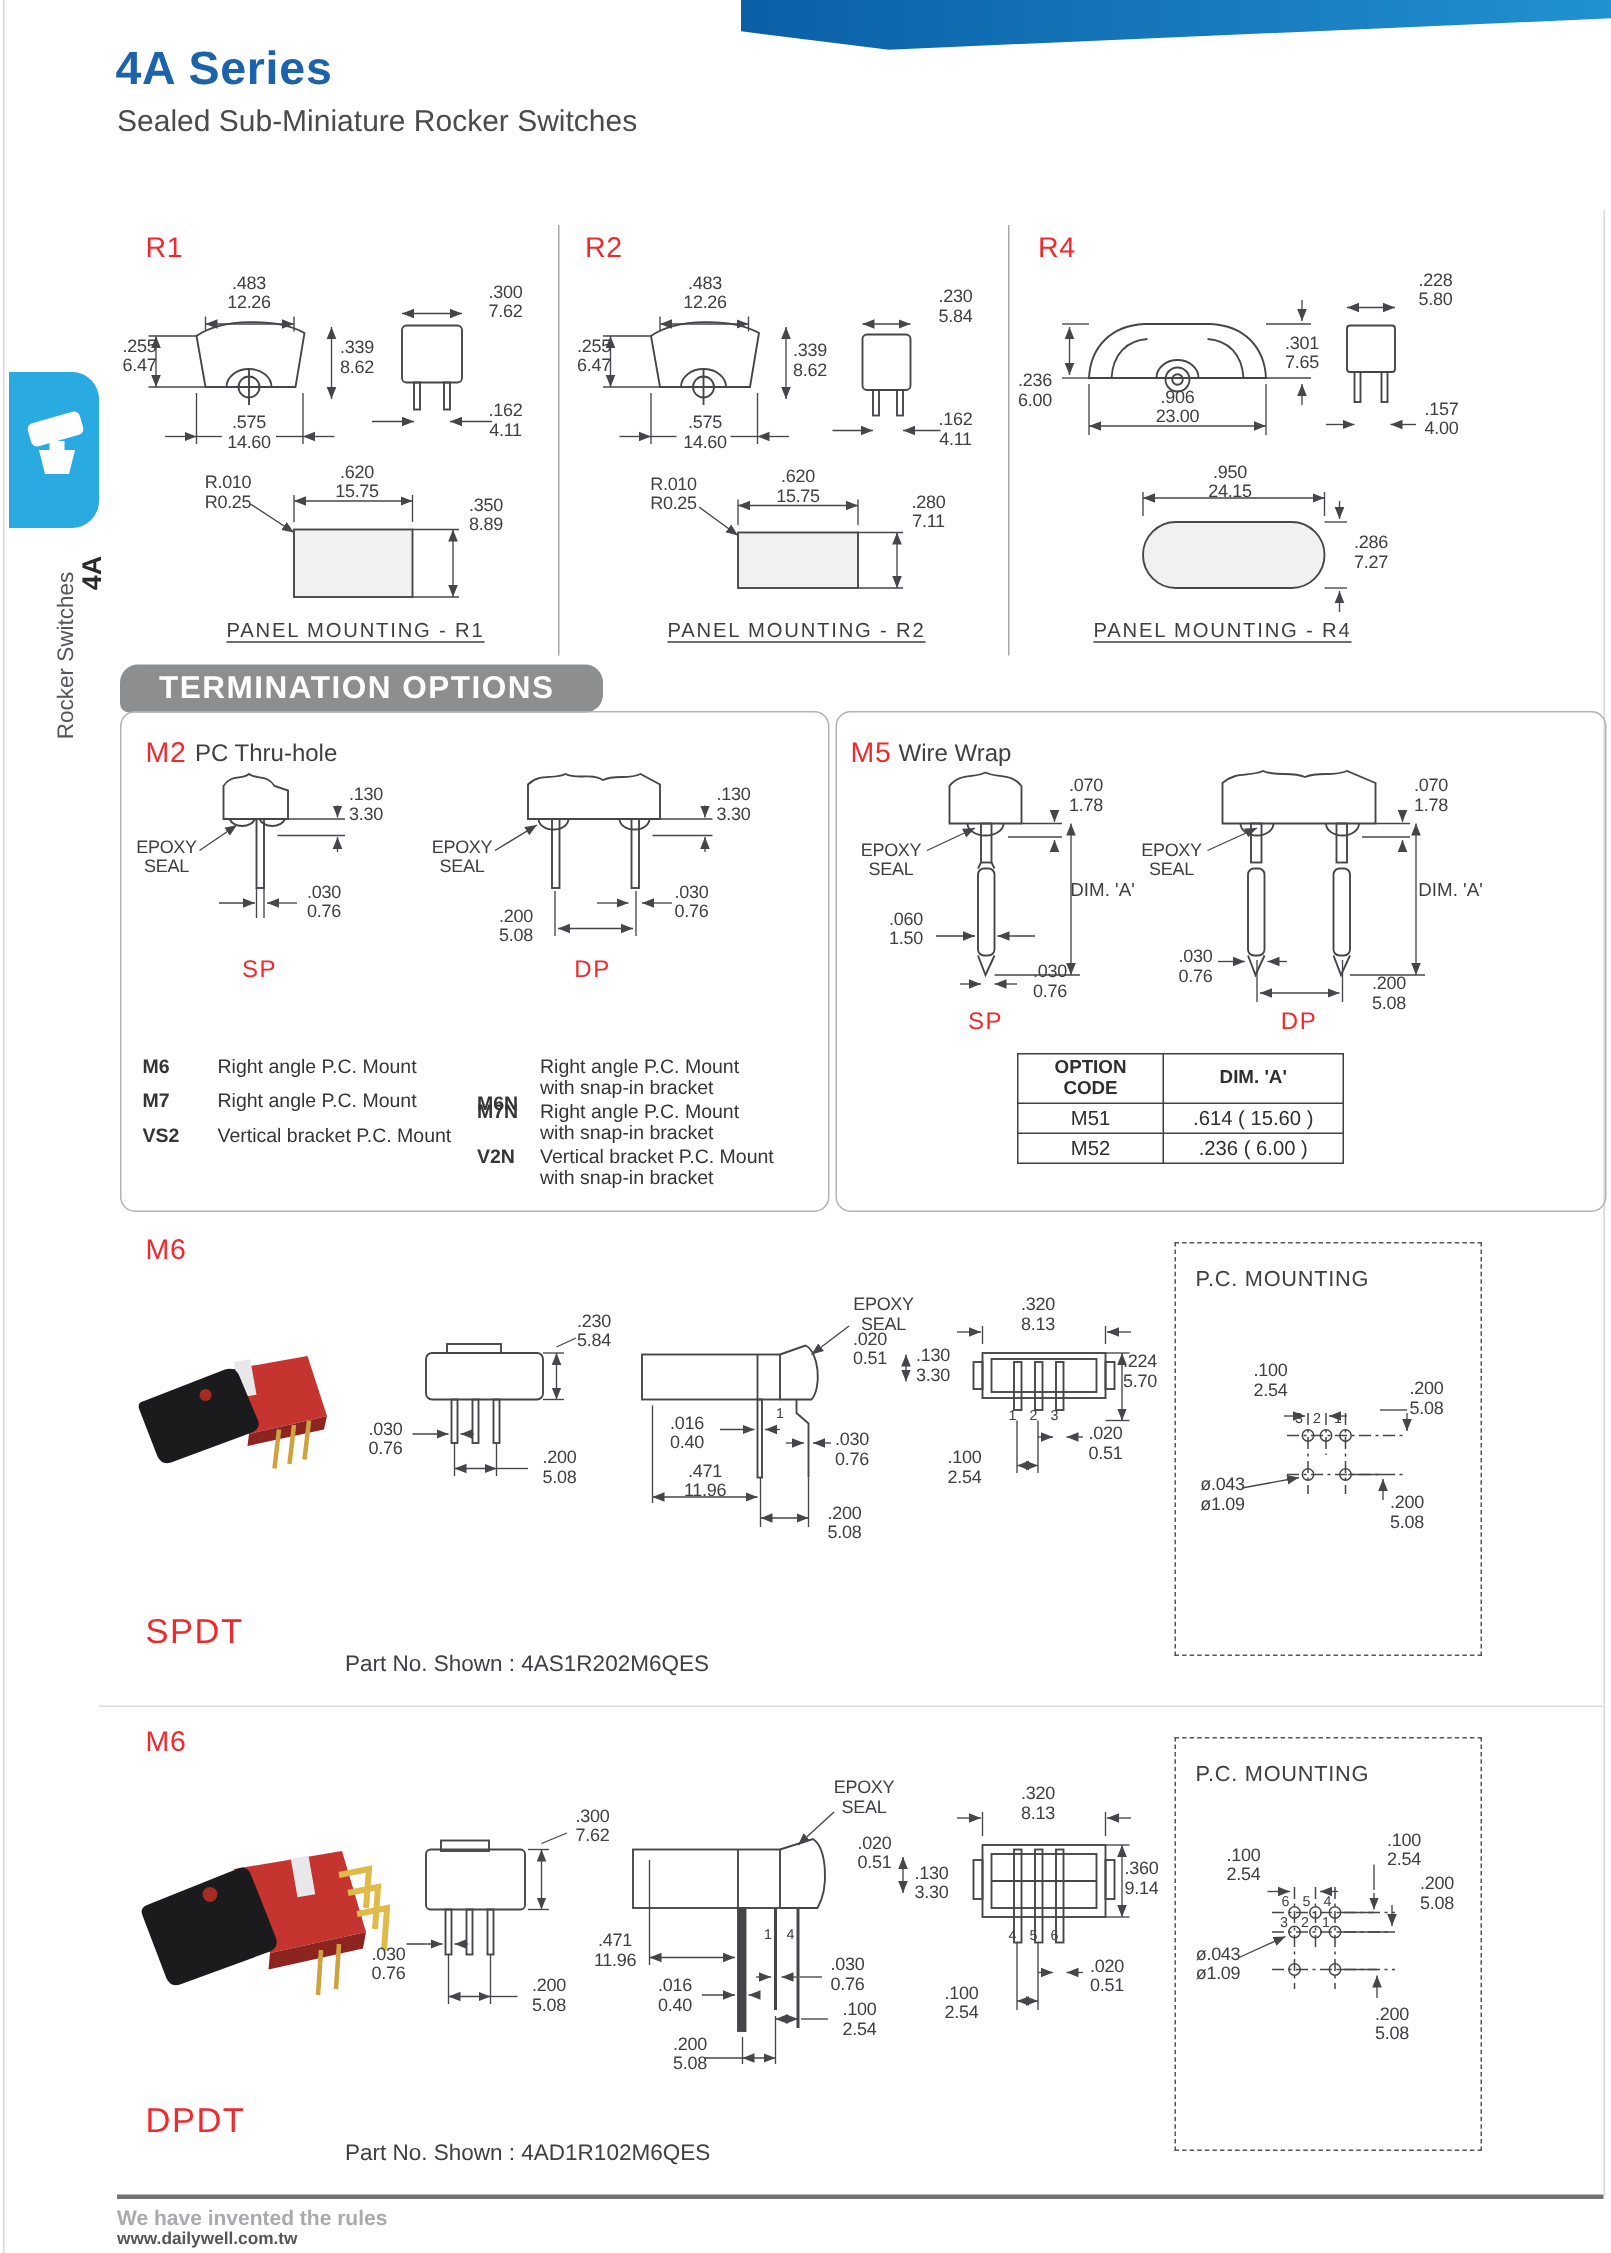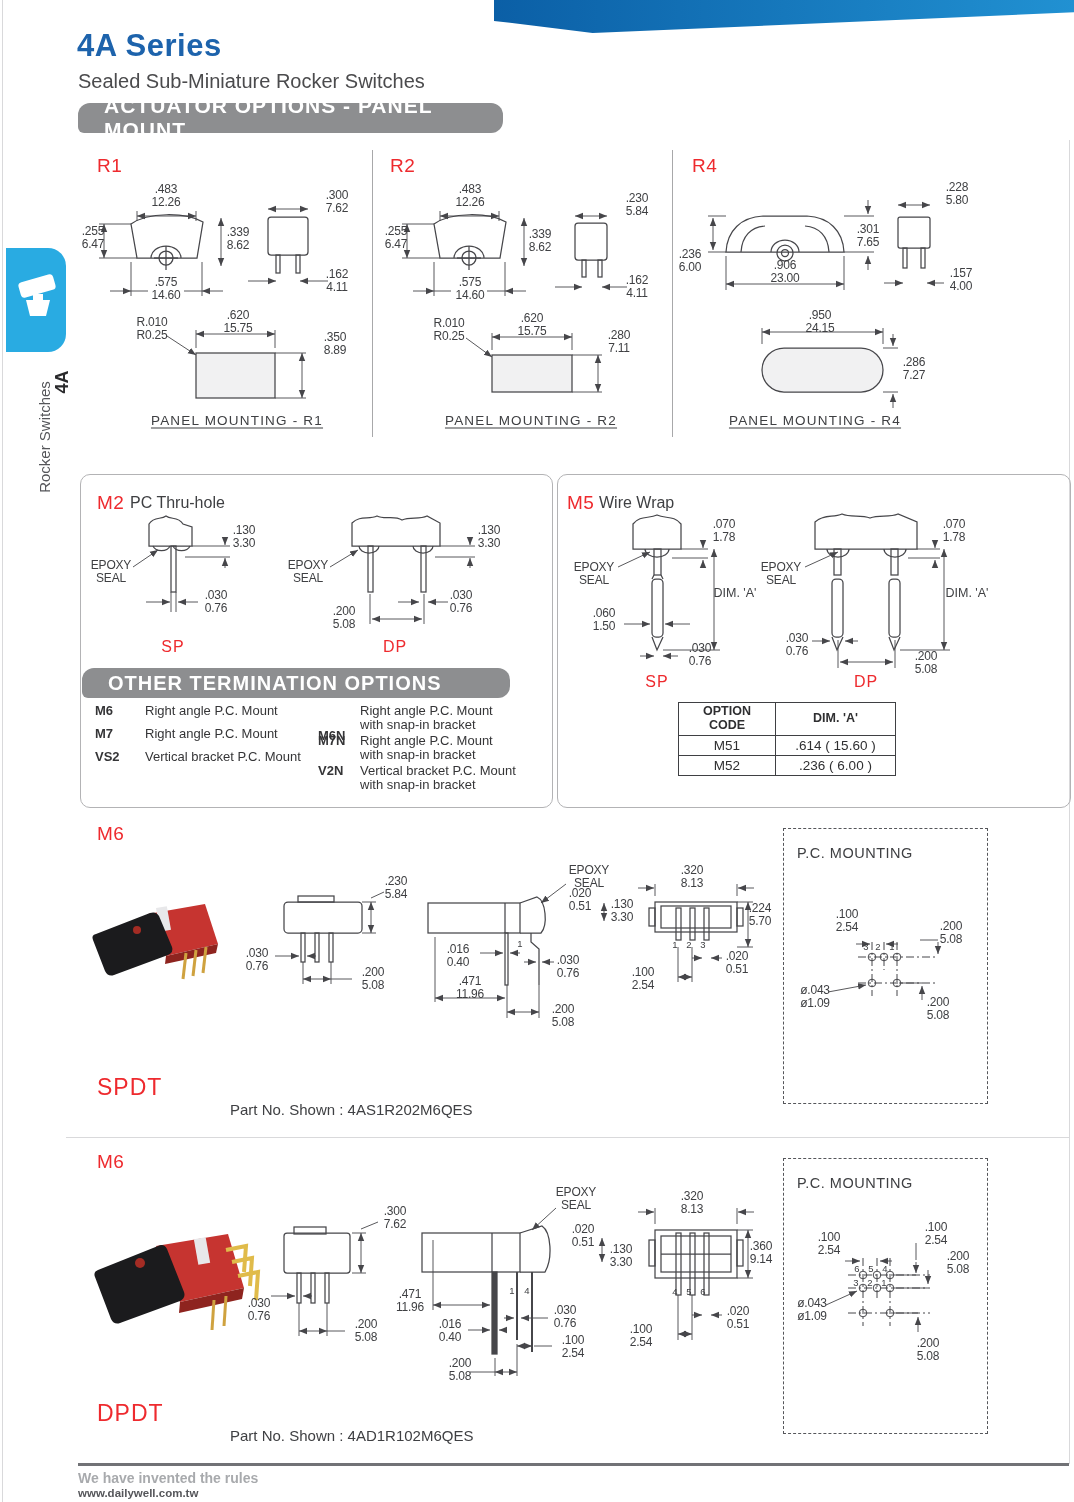--- a/index.html
+++ b/index.html
@@ -55,28 +55,25 @@
   <div class="abs" style="left:6px;top:248px;width:60px;height:104px;background:#29abe2;border-radius:0 18px 18px 0">
     <svg width="60" height="104">
       <rect x="13" y="30" width="36" height="16" rx="4" fill="#fff" transform="rotate(-16 31 38)"></rect>
       <path d="M20,52 L44,52 L40,68 L24,68 Z" fill="#fff"></path>
       <rect x="27" y="46" width="10" height="10" fill="#fff"></rect>
     </svg>
   </div>
   <div class="vtext" style="left:62px;top:382px;font-weight:bold;font-size:18px;color:#2a2a2c">4A</div>
   <div class="vtext" style="left:44px;top:437px;font-size:15px;color:#55565a">Rocker Switches</div>
 
-  <div class="banner" style="left:78px;top:103px;width:425px;height:30px;font-size:21px">
-    <span>ACTUATOR  OPTIONS - PANEL MOUNT</span>
+  <div class="banner" style="left:80px;top:443px;width:322px;height:32px;font-size:21px">
+    <span>TERMINATION OPTIONS</span>
     </div>
   <div class="box" style="left:80px;top:474px;width:471px;height:332px"></div>
   <div class="box" style="left:557px;top:474px;width:512px;height:332px"></div>
-  <div class="banner" style="left:82px;top:668px;width:428px;height:30px;font-size:20px">
-    <span>OTHER  TERMINATION  OPTIONS</span>
-    </div>
   <div class="dbox" style="left:783px;top:828px;width:203px;height:274px"></div>
   <div class="dbox" style="left:783px;top:1158px;width:203px;height:274px"></div>
 
   <svg class="art" width="1074" height="1502" viewBox="0 0 1074 1502">
     <defs>
       <marker id="aE" markerWidth="9" markerHeight="8" refX="8" refY="4" orient="auto" markerUnits="userSpaceOnUse">
           <path d="M0,0.8 L8,4 L0,7.2 Z" fill="#46464a"></path>
         </marker>
       <marker id="aS" markerWidth="9" markerHeight="8" refX="0" refY="4" orient="auto" markerUnits="userSpaceOnUse">
           <path d="M8,0.8 L0,4 L8,7.2 Z" fill="#46464a"></path>
@@ -512,21 +509,21 @@
       <span>4.11</span>
     </div>
   <div class="dm" style="left:152px;top:329px">
       <span>R.010</span>
       <span>R0.25</span>
     </div>
   <div class="dm" style="left:238px;top:322px">
       <span>.620</span>
       <span>15.75</span>
     </div>
-  <div class="dm" style="left:335px;top:344px">
+  <div class="dm" style="left:324px;top:344px">
       <span>.350</span>
       <span>8.89</span>
     </div>
   <div class="cap" style="left:237px;top:420px">PANEL  MOUNTING  -  R1</div>
 
   <div class="rl" style="left:390px;top:155px">R2</div>
   <div class="dm" style="left:470px;top:196px">
       <span>.483</span>
       <span>12.26</span>
     </div>

